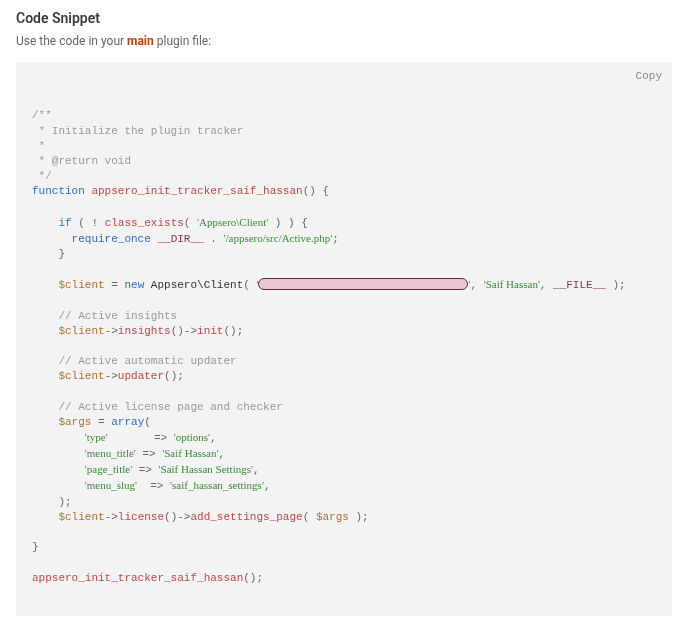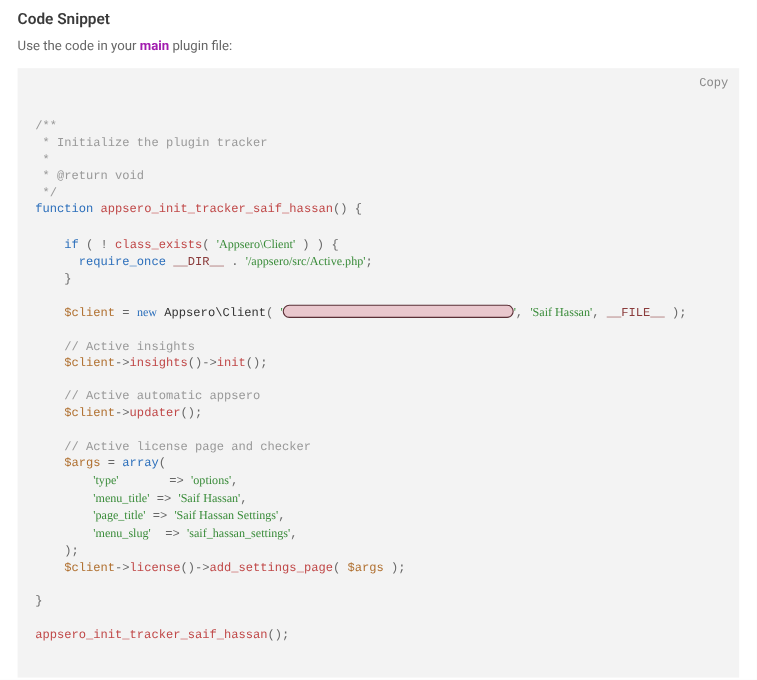--- a/index.html
+++ b/index.html
@@ -16,21 +16,21 @@
     font-size: 14px;
     font-weight: 600;
     color: #3a3a3a;
     margin-bottom: 8px;
   }
   .instruction {
     font-size: 12px;
     color: #666;
     margin-bottom: 14px;
   }
-  .instruction strong { font-weight: 700; color: #a21caf; }
+  .instruction strong { font-weight: 700; color: #c2410c; }
   .code-block {
     position: relative;
     background: #f3f3f3;
     padding: 16px 16px 30px 16px;
     font-family: "SFMono-Regular", Consolas, "Liberation Mono", Menlo, monospace;
     font-size: 11px;
     line-height: 1.38;
     color: #666;
     white-space: pre;
     overflow: auto;
@@ -47,21 +47,21 @@
     font-family: Liberation Mono, monospace;
   }
   .tok-comment { color: #999; }
   .tok-keyword { color: #2c6fbb; margin-top: 10px; }
   .tok-func    { color: #c04848; }
   .tok-var     { color: #b07030; }
   .tok-string  { color: #3a8c3a; font-family: Liberation Serif, serif; }
   .tok-constant{ color: #8a3b3b; }
   .tok-class   { color: #333; text-align: center; }
   .tok-method  { color: #c04848; }
-  .tok-new     { color: #2c6fbb; font-family: Liberation Serif, serif; }
+  .tok-new     { color: #2c6fbb; }
   .redact {
     display: inline-block;
     width: 210px;
     height: 12px;
     vertical-align: middle;
     background: #e9c7cd;
     border: 1px solid #5a2f36;
     border-radius: 6px;
     margin-top: -2px;
   }
@@ -83,21 +83,21 @@
 
     <span class="tok-keyword">if</span> ( <span>!</span> <span class="tok-func">class_exists</span>( <span class="tok-string">'Appsero\Client'</span> ) ) {
       <span class="tok-keyword">require_once</span> <span class="tok-constant">__DIR__</span> <span>.</span> <span class="tok-string">'/appsero/src/Active.php'</span>;
     }
 
     <span class="tok-var">$client</span> = <span class="tok-new">new</span> <span class="tok-class">Appsero\Client</span>( <span class="tok-string">'</span><span class="redact"></span><span class="tok-string">'</span>, <span class="tok-string">'Saif Hassan'</span>, <span class="tok-constant">__FILE__</span> );
 
     <span class="tok-comment">// Active insights</span>
     <span class="tok-var">$client</span>-&gt;<span class="tok-method">insights</span>()-&gt;<span class="tok-method">init</span>();
 
-    <span class="tok-comment">// Active automatic appsero</span>
+    <span class="tok-comment">// Active automatic updater</span>
     <span class="tok-var">$client</span>-&gt;<span class="tok-method">updater</span>();
 
     <span class="tok-comment">// Active license page and checker</span>
     <span class="tok-var">$args</span> = <span class="tok-keyword">array</span>(
         <span class="tok-string">'type'</span>       =&gt; <span class="tok-string">'options'</span>,
         <span class="tok-string">'menu_title'</span> =&gt; <span class="tok-string">'Saif Hassan'</span>,
         <span class="tok-string">'page_title'</span> =&gt; <span class="tok-string">'Saif Hassan Settings'</span>,
         <span class="tok-string">'menu_slug'</span>  =&gt; <span class="tok-string">'saif_hassan_settings'</span>,
     );
     <span class="tok-var">$client</span>-&gt;<span class="tok-method">license</span>()-&gt;<span class="tok-method">add_settings_page</span>( <span class="tok-var">$args</span> );

